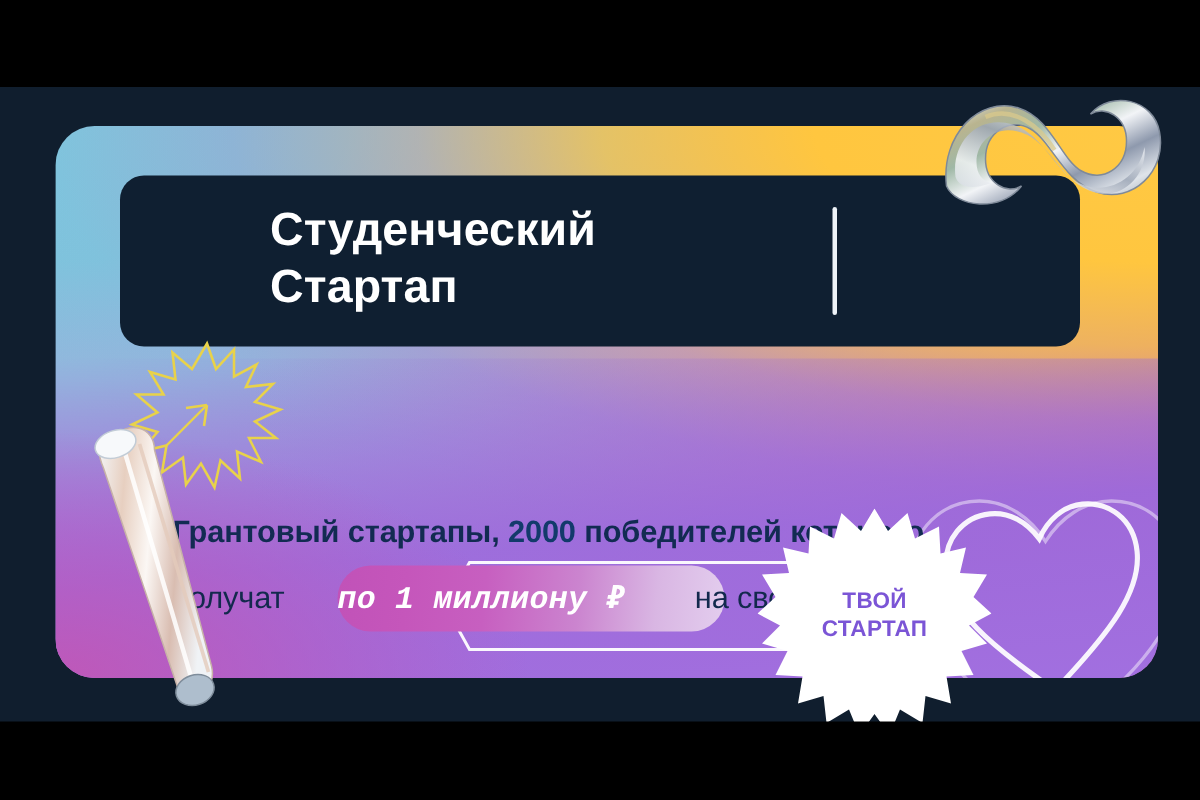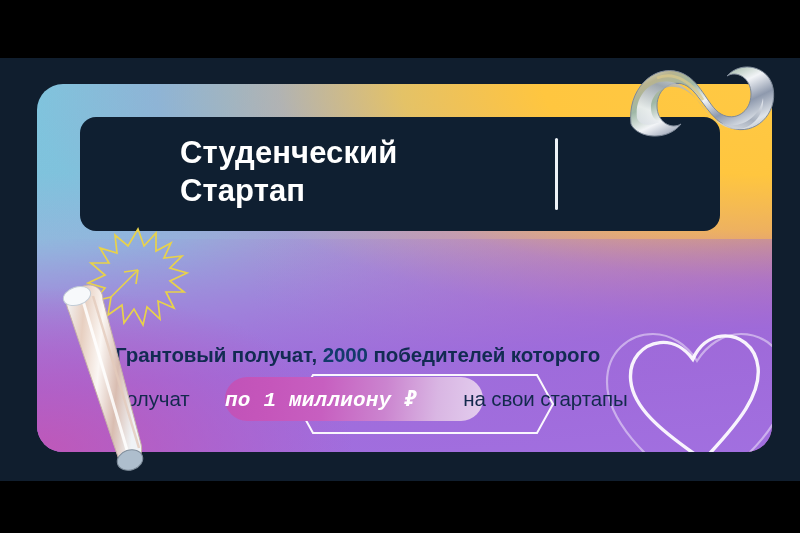--- a/index.html
+++ b/index.html
@@ -157,34 +157,43 @@
       <svg width="104" height="112" viewBox="0 0 104 112">
         <g fill="none" stroke="#e8d24a" stroke-width="1.7" stroke-linejoin="miter">
           <path d="M52 5 L58 22 L70 9 L70 27 L85 19 L78 34 L96 32 L84 44 L101 49 L84 57 L98 68 L80 68 L88 84 L72 77 L74 95 L61 83 L57 101 L48 85 L38 99 L36 81 L22 91 L25 73 L8 77 L19 64 L2 59 L19 51 L5 39 L23 39 L14 24 L31 29 L29 11 L42 22 Z"></path>
           <path d="M24 74 L52 46" stroke-width="1.6"></path>
           <path d="M52 46 L38 48 M52 46 L50 60"></path>
         </g>
       </svg>
     </div>
 
     <div id="line1">
-      <span>Грантовый получат, </span><span class="num">2000</span><span> победителей которого</span>
+      <span>Грантовый стартапы, </span><span class="num">2000</span><span> победителей которого</span>
     </div>
 
     <div id="line2">
       <span>получат</span>
       <span style="display:inline-block;width:268px"></span><span class="tail">на свои стартапы</span>
     </div>
 
     <div id="pill">
       <span class="txt">по 1 миллиону ₽</span>
     </div>
 
   </div>
 
+  <div id="star-white">
+    <svg width="156" height="156" viewBox="0 0 156 156" style="position:absolute;left:0;top:0">
+      <path fill="#ffffff" d="M78 0 L87 15 L100 3 L105 20 L121 12 L122 30 L139 26 L135 43 L153 44 L144 59 L156 70 L141 78 L153 90 L136 95 L144 111 L126 112 L129 130 L112 125 L110 143 L95 134 L88 151 L78 137 L68 151 L61 134 L46 143 L44 125 L27 130 L30 112 L12 111 L20 95 L3 90 L15 78 L0 70 L12 59 L3 44 L21 43 L17 26 L34 30 L35 12 L51 20 L56 3 L69 15 Z"></path>
+    </svg>
+    <div class="label">
+      <div>ТВОЙ</div>
+      <div>СТАРТАП</div>
+    </div>
+  </div>
 
   <div class="ribbon">
     <svg width="172" height="104" viewBox="0 0 172 104">
       <defs>
         <linearGradient id="chromeA" x1="0" y1="0" x2="1" y2="1">
           <stop offset="0" stop-color="#e9edf2"></stop>
           <stop offset="0.18" stop-color="#b9b48f"></stop>
           <stop offset="0.34" stop-color="#9fb8a6"></stop>
           <stop offset="0.5" stop-color="#f2f4f7"></stop>
           <stop offset="0.66" stop-color="#8e99ad"></stop>

